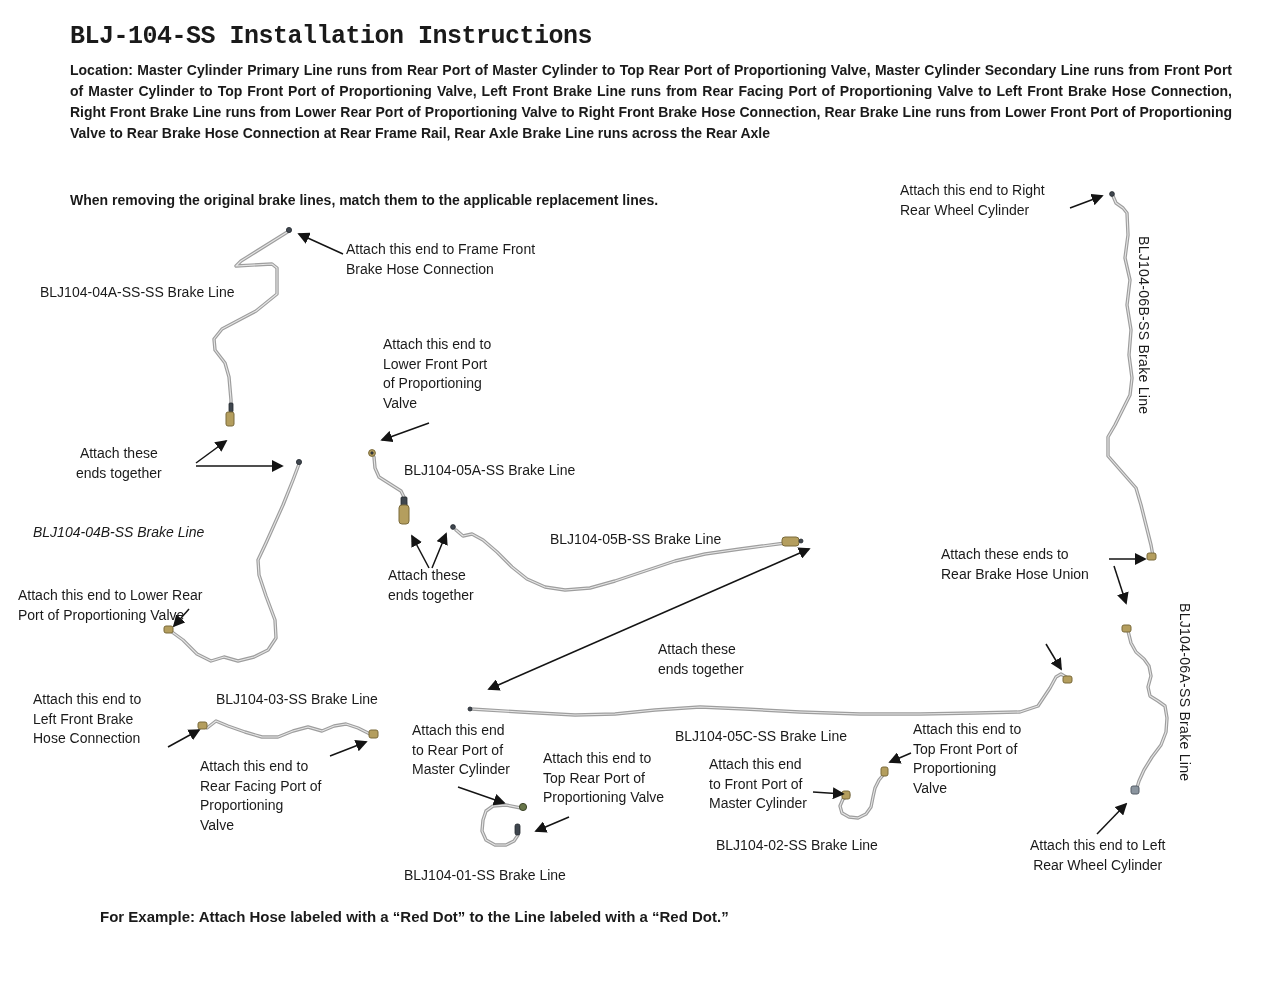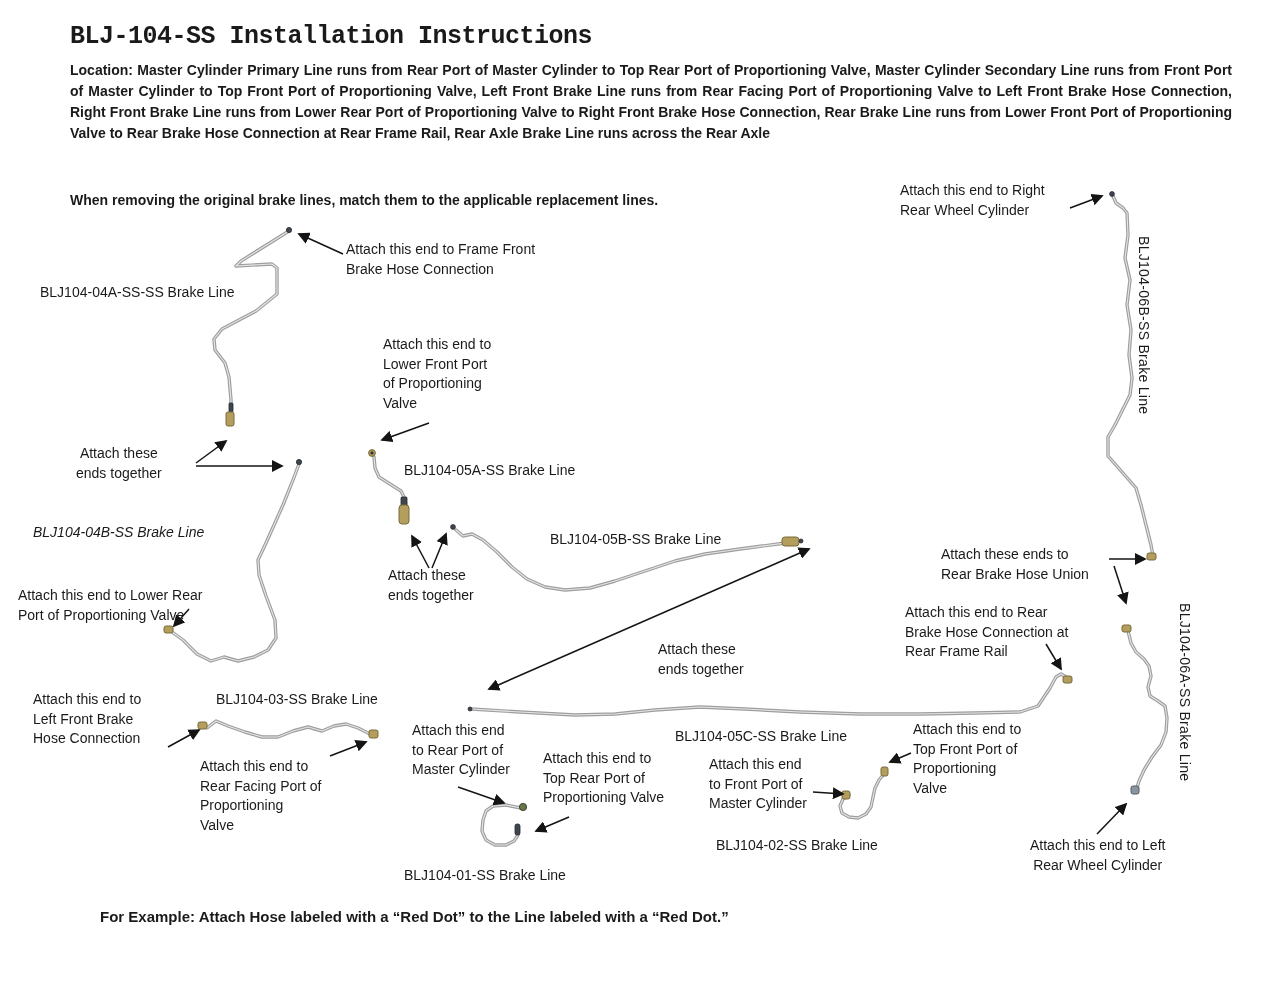--- a/index.html
+++ b/index.html
@@ -153,23 +153,20 @@
   <div class="lbl center" style="left:76px;top:444px;">Attach these
 ends together</div>
   <div class="lbl" style="left:33px;top:523px;font-style:italic;">BLJ104-04B-SS Brake Line</div>
   <div class="lbl" style="left:18px;top:566px;margin-top:20px;">Attach this end to Lower Rear
 Port of Proportioning Valve</div>
   <div class="lbl" style="left:388px;top:566px;">Attach these
 ends together</div>
   <div class="lbl" style="left:550px;top:530px;">BLJ104-05B-SS Brake Line</div>
   <div class="lbl" style="left:941px;top:545px;">Attach these ends to
 Rear Brake Hose Union</div>
-  <div class="lbl" style="left:905px;top:603px;">Attach this end to Rear
-Brake Hose Connection at
-Rear Frame Rail</div>
   <div class="vlbl" style="left:1177px;top:603px;">BLJ104-06A-SS Brake Line</div>
   <div class="lbl" style="left:658px;top:640px;">Attach these
 ends together</div>
   <div class="lbl" style="left:33px;top:690px;">Attach this end to
 Left Front Brake
 Hose Connection</div>
   <div class="lbl" style="left:216px;top:690px;">BLJ104-03-SS Brake Line</div>
   <div class="lbl" style="left:200px;top:757px;">Attach this end to
 Rear Facing Port of
 Proportioning

